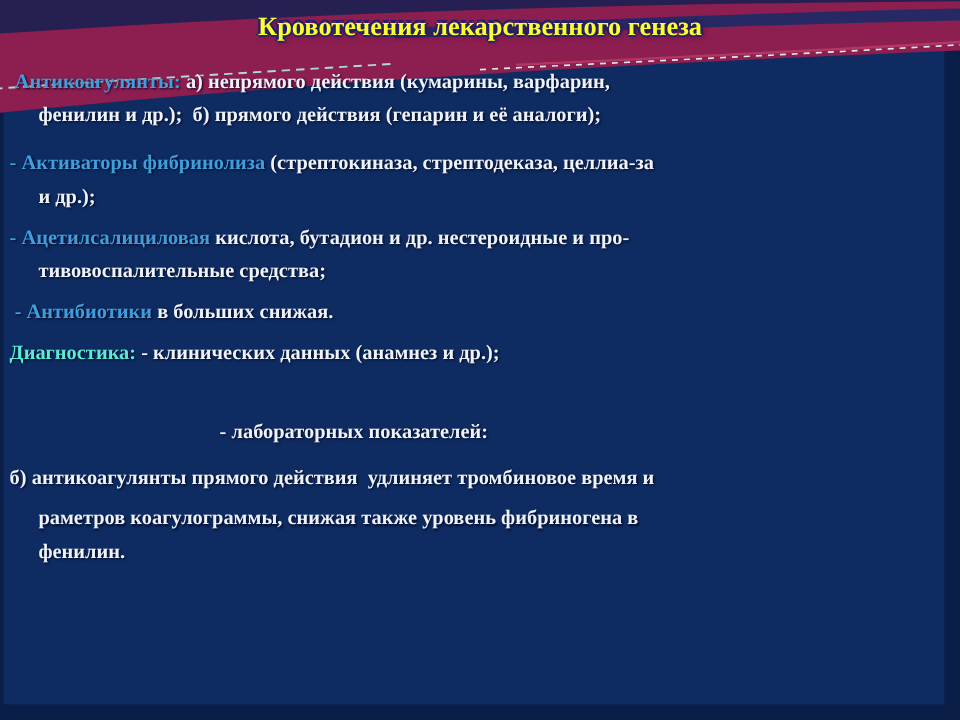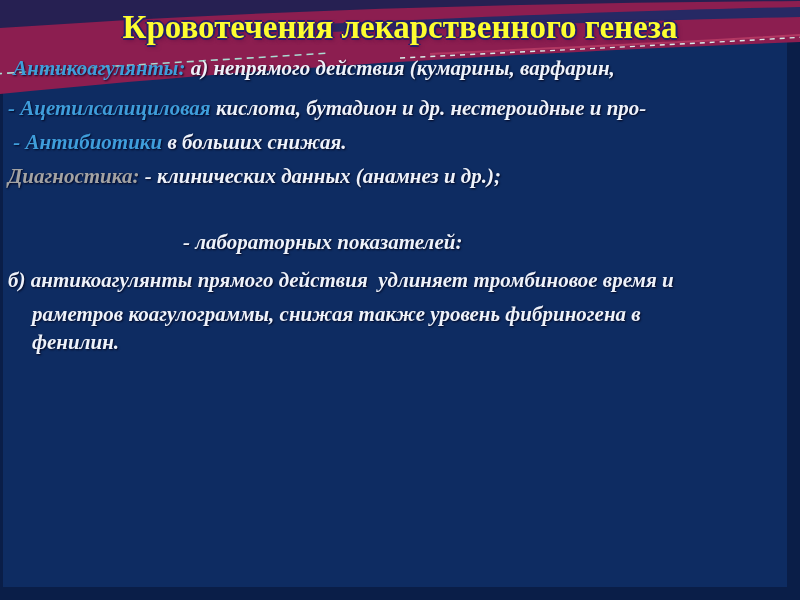--- a/index.html
+++ b/index.html
@@ -7,47 +7,46 @@
     position:relative;
     width:800px;height:600px;
     overflow:hidden;
     background:#0a1e48;
     font-family:"Liberation Serif","DejaVu Serif",serif;
   }
   #bg-art{position:absolute;left:0;top:0;width:800px;height:600px;display:block;}
   #title{
     position:absolute;left:0;top:9px;width:100%;
     text-align:center;
-    font-size:33px;font-weight:700;
+    font-size:22px;font-weight:700;
     color:#fdfd30;
     letter-spacing:0px;
     text-shadow:
       -2px 0 0 #23206a, 2px 0 0 #23206a,
       0 -2px 0 #23206a, 0 2px 0 #23206a,
       2px 2px 4px rgba(90,10,60,.75);
     white-space:nowrap;
   }
   #slide-body{
     position:absolute;left:8px;top:54px;width:782px;
   }
   .para{margin:0 0 6px 0;}
   .para.gap-lg{margin-bottom:12px;}
   .para.spacer-top{margin-top:38px;margin-bottom:10px;}
   .para.indented{padding-left:175px;}
   .line{
     line-height:28px;
-    font-size:21px;font-weight:700;
+    font-size:17px;font-weight:700;
     white-space:pre;
     text-shadow:1px 1px 2px rgba(0,0,25,.85);
-    font-style:italic;
   }
   .line.cont{padding-left:24px;}
   .seg-white{color:#eef2fa;}
   .seg-blue{color:#3f9edb;}
-  .seg-yellow{color:#a3a3a3;}
+  .seg-yellow{color:#5eead4;}
 </style>
 </head>
 <body>
 
 <div id="slide">
 
   <svg id="bg-art" viewBox="0 0 800 600" xmlns="http://www.w3.org/2000/svg" aria-hidden="true">
 
     <rect x="0" y="0" width="800" height="600" fill="#0a1e48"></rect>
 
@@ -63,23 +62,29 @@
 
     <path d="M-5,74 C110,66 220,60 330,53" stroke="#aadcd2" stroke-width="1.6" fill="none" stroke-dasharray="7 5"></path>
     <path d="M400,58 C560,50 690,44 805,37" stroke="#d8ece8" stroke-width="1.4" fill="none" stroke-dasharray="5 5"></path>
   </svg>
 
   <div id="title">Кровотечения лекарственного генеза</div>
 
   <div id="slide-body">
       <div class="para gap-lg">
         <div class="line"><span class="seg-blue"> Антикоагулянты:</span><span class="seg-white"> а) непрямого действия (кумарины, варфарин,</span></div>
+        <div class="line cont"><span class="seg-white">фенилин и др.);  б) прямого действия (гепарин и её аналоги);</span></div>
+      </div>
+      <div class="para">
+        <div class="line"><span class="seg-blue">- Активаторы фибринолиза</span><span class="seg-white"> (стрептокиназа, стрептодеказа, целлиа-за</span></div>
+        <div class="line cont"><span class="seg-white">и др.);</span></div>
       </div>
       <div class="para">
         <div class="line"><span class="seg-blue">- Ацетилсалициловая</span><span class="seg-white"> кислота, бутадион и др. нестероидные и про-</span></div>
+        <div class="line cont"><span class="seg-white">тивовоспалительные средства;</span></div>
       </div>
       <div class="para">
         <div class="line"><span class="seg-blue"> - Антибиотики</span><span class="seg-white"> в больших снижая.</span></div>
       </div>
       <div class="para">
         <div class="line"><span class="seg-yellow">Диагностика:</span><span class="seg-white"> - клинических данных (анамнез и др.);</span></div>
       </div>
       <div class="para spacer-top indented">
         <div class="line"><span class="seg-white">- лабораторных показателей:</span></div>
       </div>

